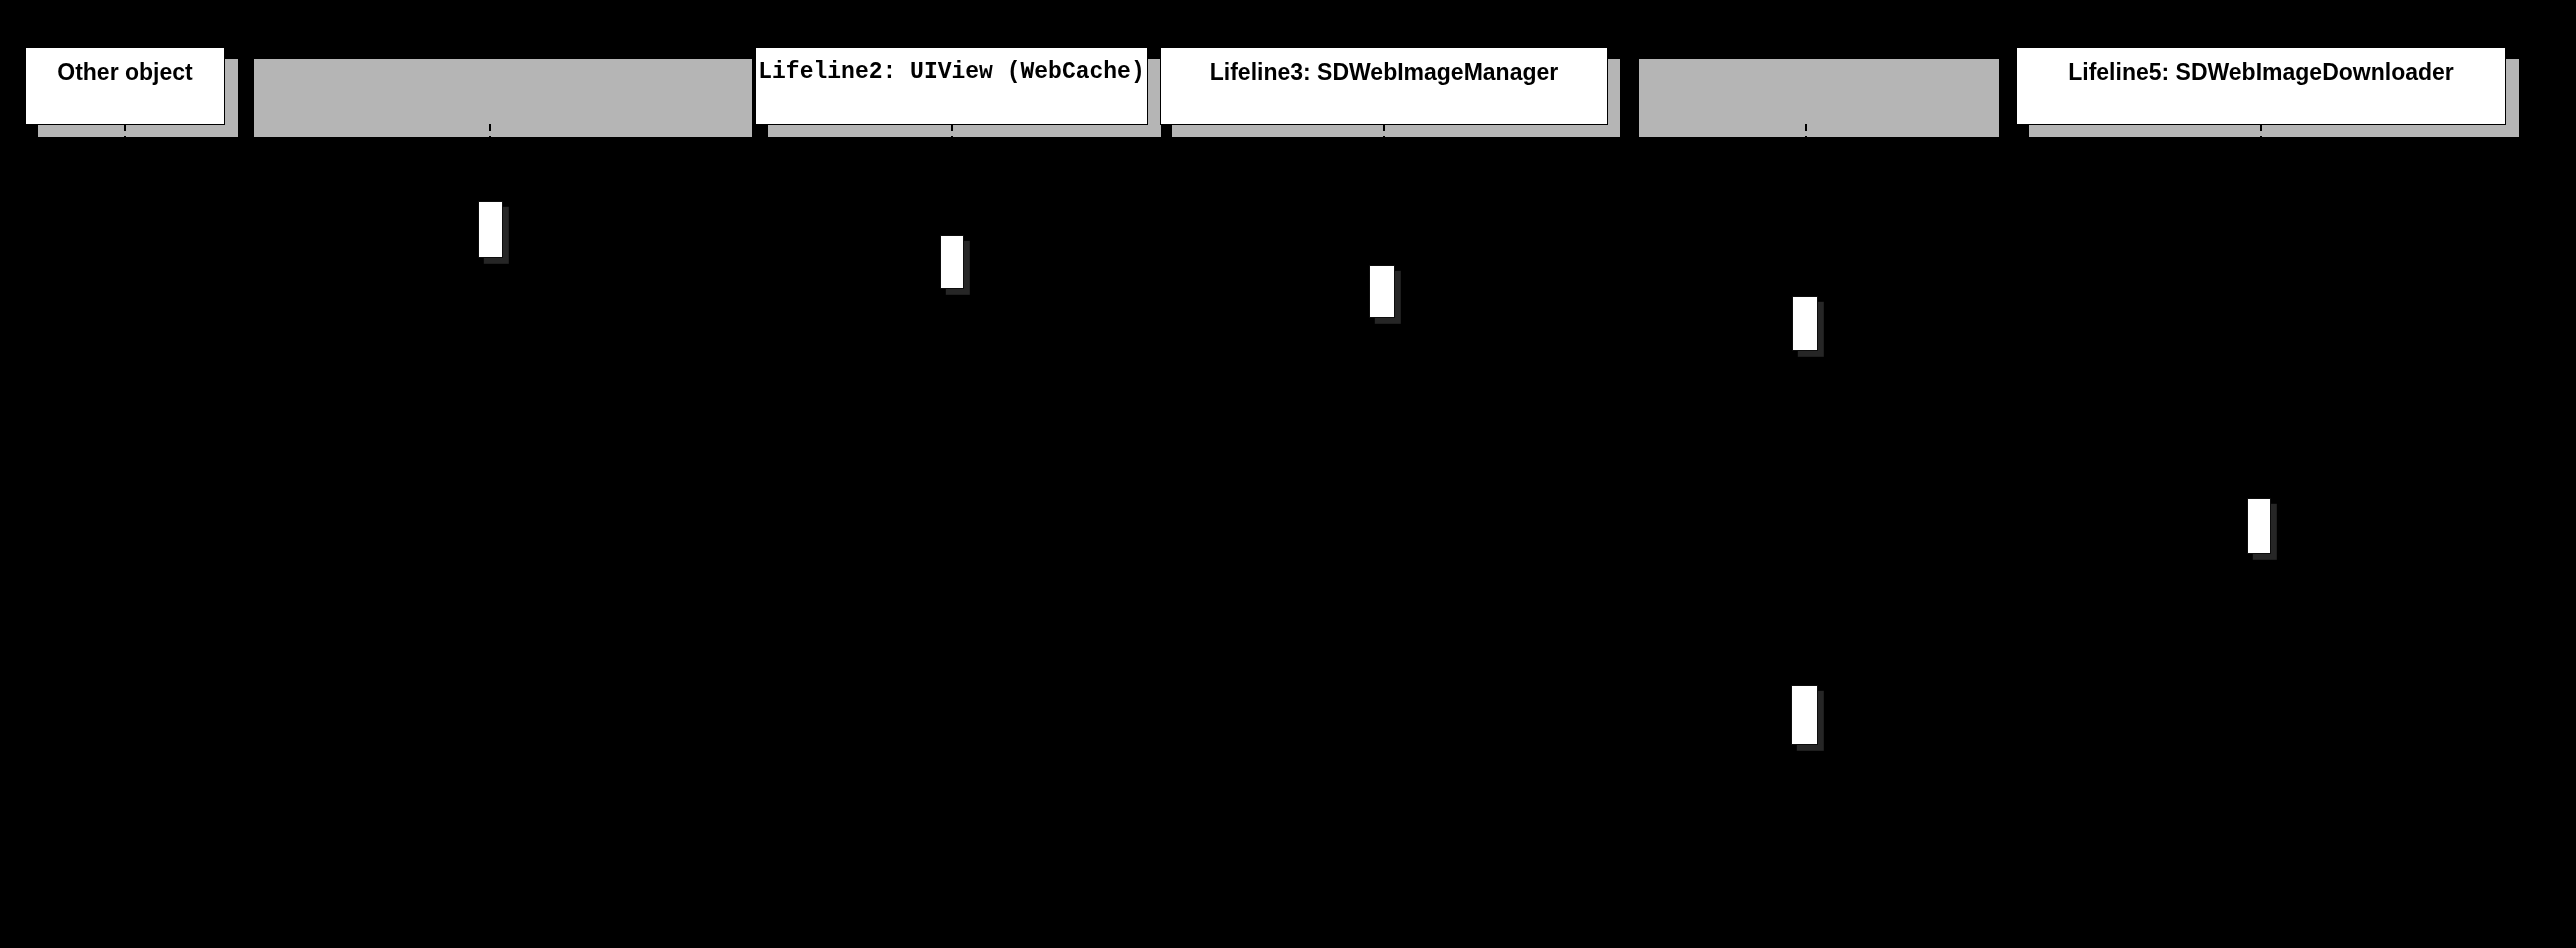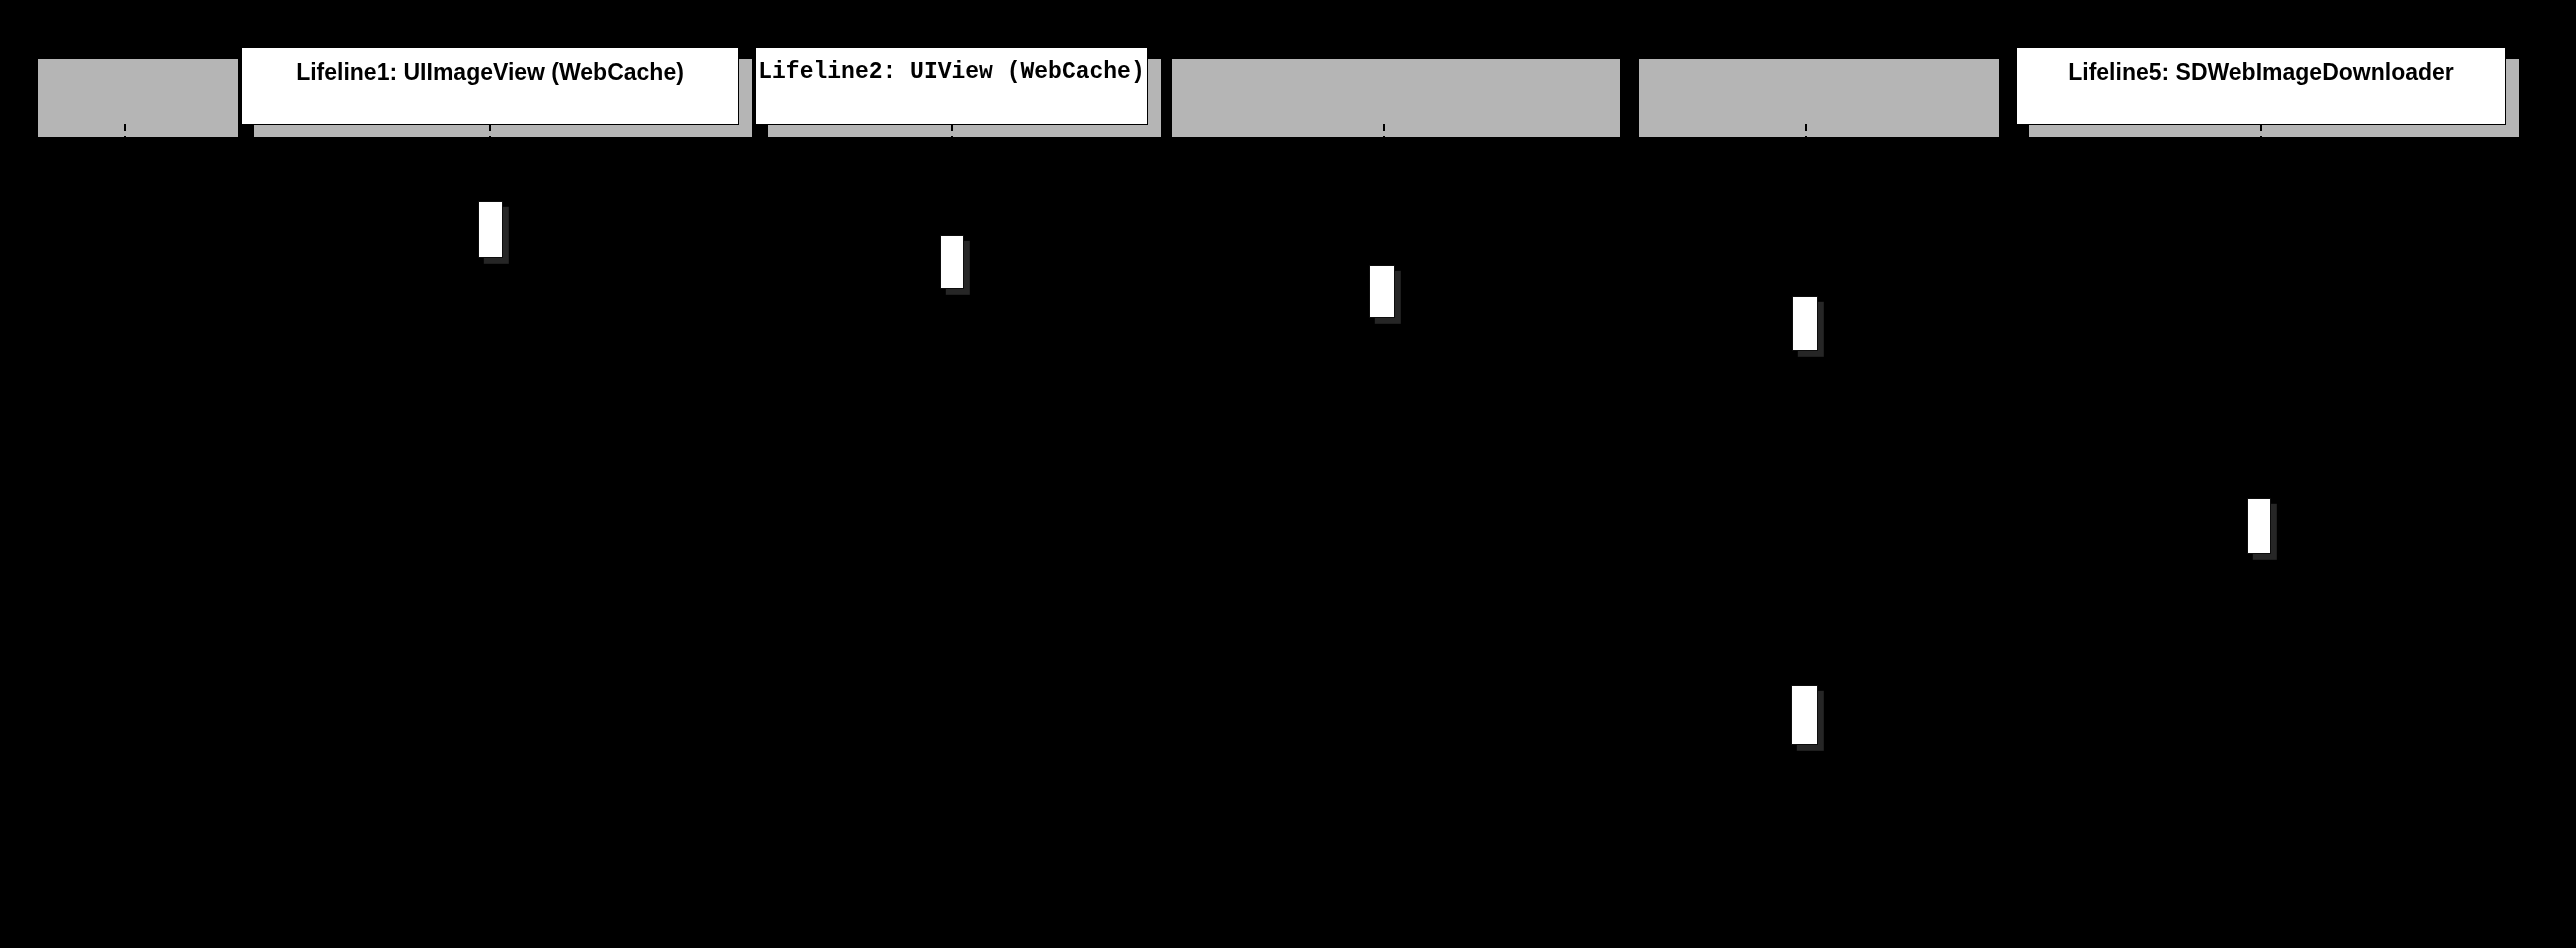--- a/index.html
+++ b/index.html
@@ -56,32 +56,35 @@
     box-shadow: 5.8px 5.8px 0 0 #262626;
     z-index: 4;
   }
 </style>
 </head>
 <body>
 
 <div class="stage">
     <div class="head-shadow" style="left: 38px; top: 59px; width: 200px; height: 78px;"></div>
     <div class="lifeline-line" style="left: 124px; top: 124px; height: 824px;"></div>
+    <div class="head" style="left: 25px; top: 47px; width: 200px; height: 78px;">
+      <span class="head-label">Other object</span>
+    </div>
     <div class="head-shadow" style="left: 254px; top: 59px; width: 498px; height: 78px;"></div>
     <div class="lifeline-line" style="left: 489px; top: 124px; height: 824px;"></div>
-    <div class="head" style="left: 241px; top: 47px; width: 498px; height: 78px;">
-      <span class="head-label">Lifeline1: UIImageView (WebCache)</span>
-    </div>
     <div class="head-shadow" style="left: 768px; top: 59px; width: 393px; height: 78px;"></div>
     <div class="lifeline-line" style="left: 951px; top: 124px; height: 824px;"></div>
     <div class="head" style="left: 755px; top: 47px; width: 393px; height: 78px; font-family: Liberation Mono, monospace;">
       <span class="head-label">Lifeline2: UIView (WebCache)</span>
     </div>
     <div class="head-shadow" style="left: 1172px; top: 59px; width: 448px; height: 78px;"></div>
     <div class="lifeline-line" style="left: 1383px; top: 124px; height: 824px;"></div>
+    <div class="head" style="left: 1160px; top: 47px; width: 448px; height: 78px;">
+      <span class="head-label">Lifeline3: SDWebImageManager</span>
+    </div>
     <div class="head-shadow" style="left: 1639px; top: 59px; width: 360px; height: 78px;"></div>
     <div class="lifeline-line" style="left: 1805px; top: 124px; height: 824px;"></div>
     <div class="head-shadow" style="left: 2029px; top: 59px; width: 490px; height: 78px;"></div>
     <div class="lifeline-line" style="left: 2260px; top: 124px; height: 824px;"></div>
     <div class="head" style="left: 2016px; top: 47px; width: 490px; height: 78px;">
       <span class="head-label">Lifeline5: SDWebImageDownloader</span>
     </div>
     <div class="activation" style="left: 478px; top: 201px; width: 25px; height: 57px;"></div>
     <div class="activation" style="left: 940px; top: 235px; width: 24px; height: 54px;"></div>
     <div class="activation" style="left: 1369px; top: 265px; width: 26px; height: 53px;"></div>

